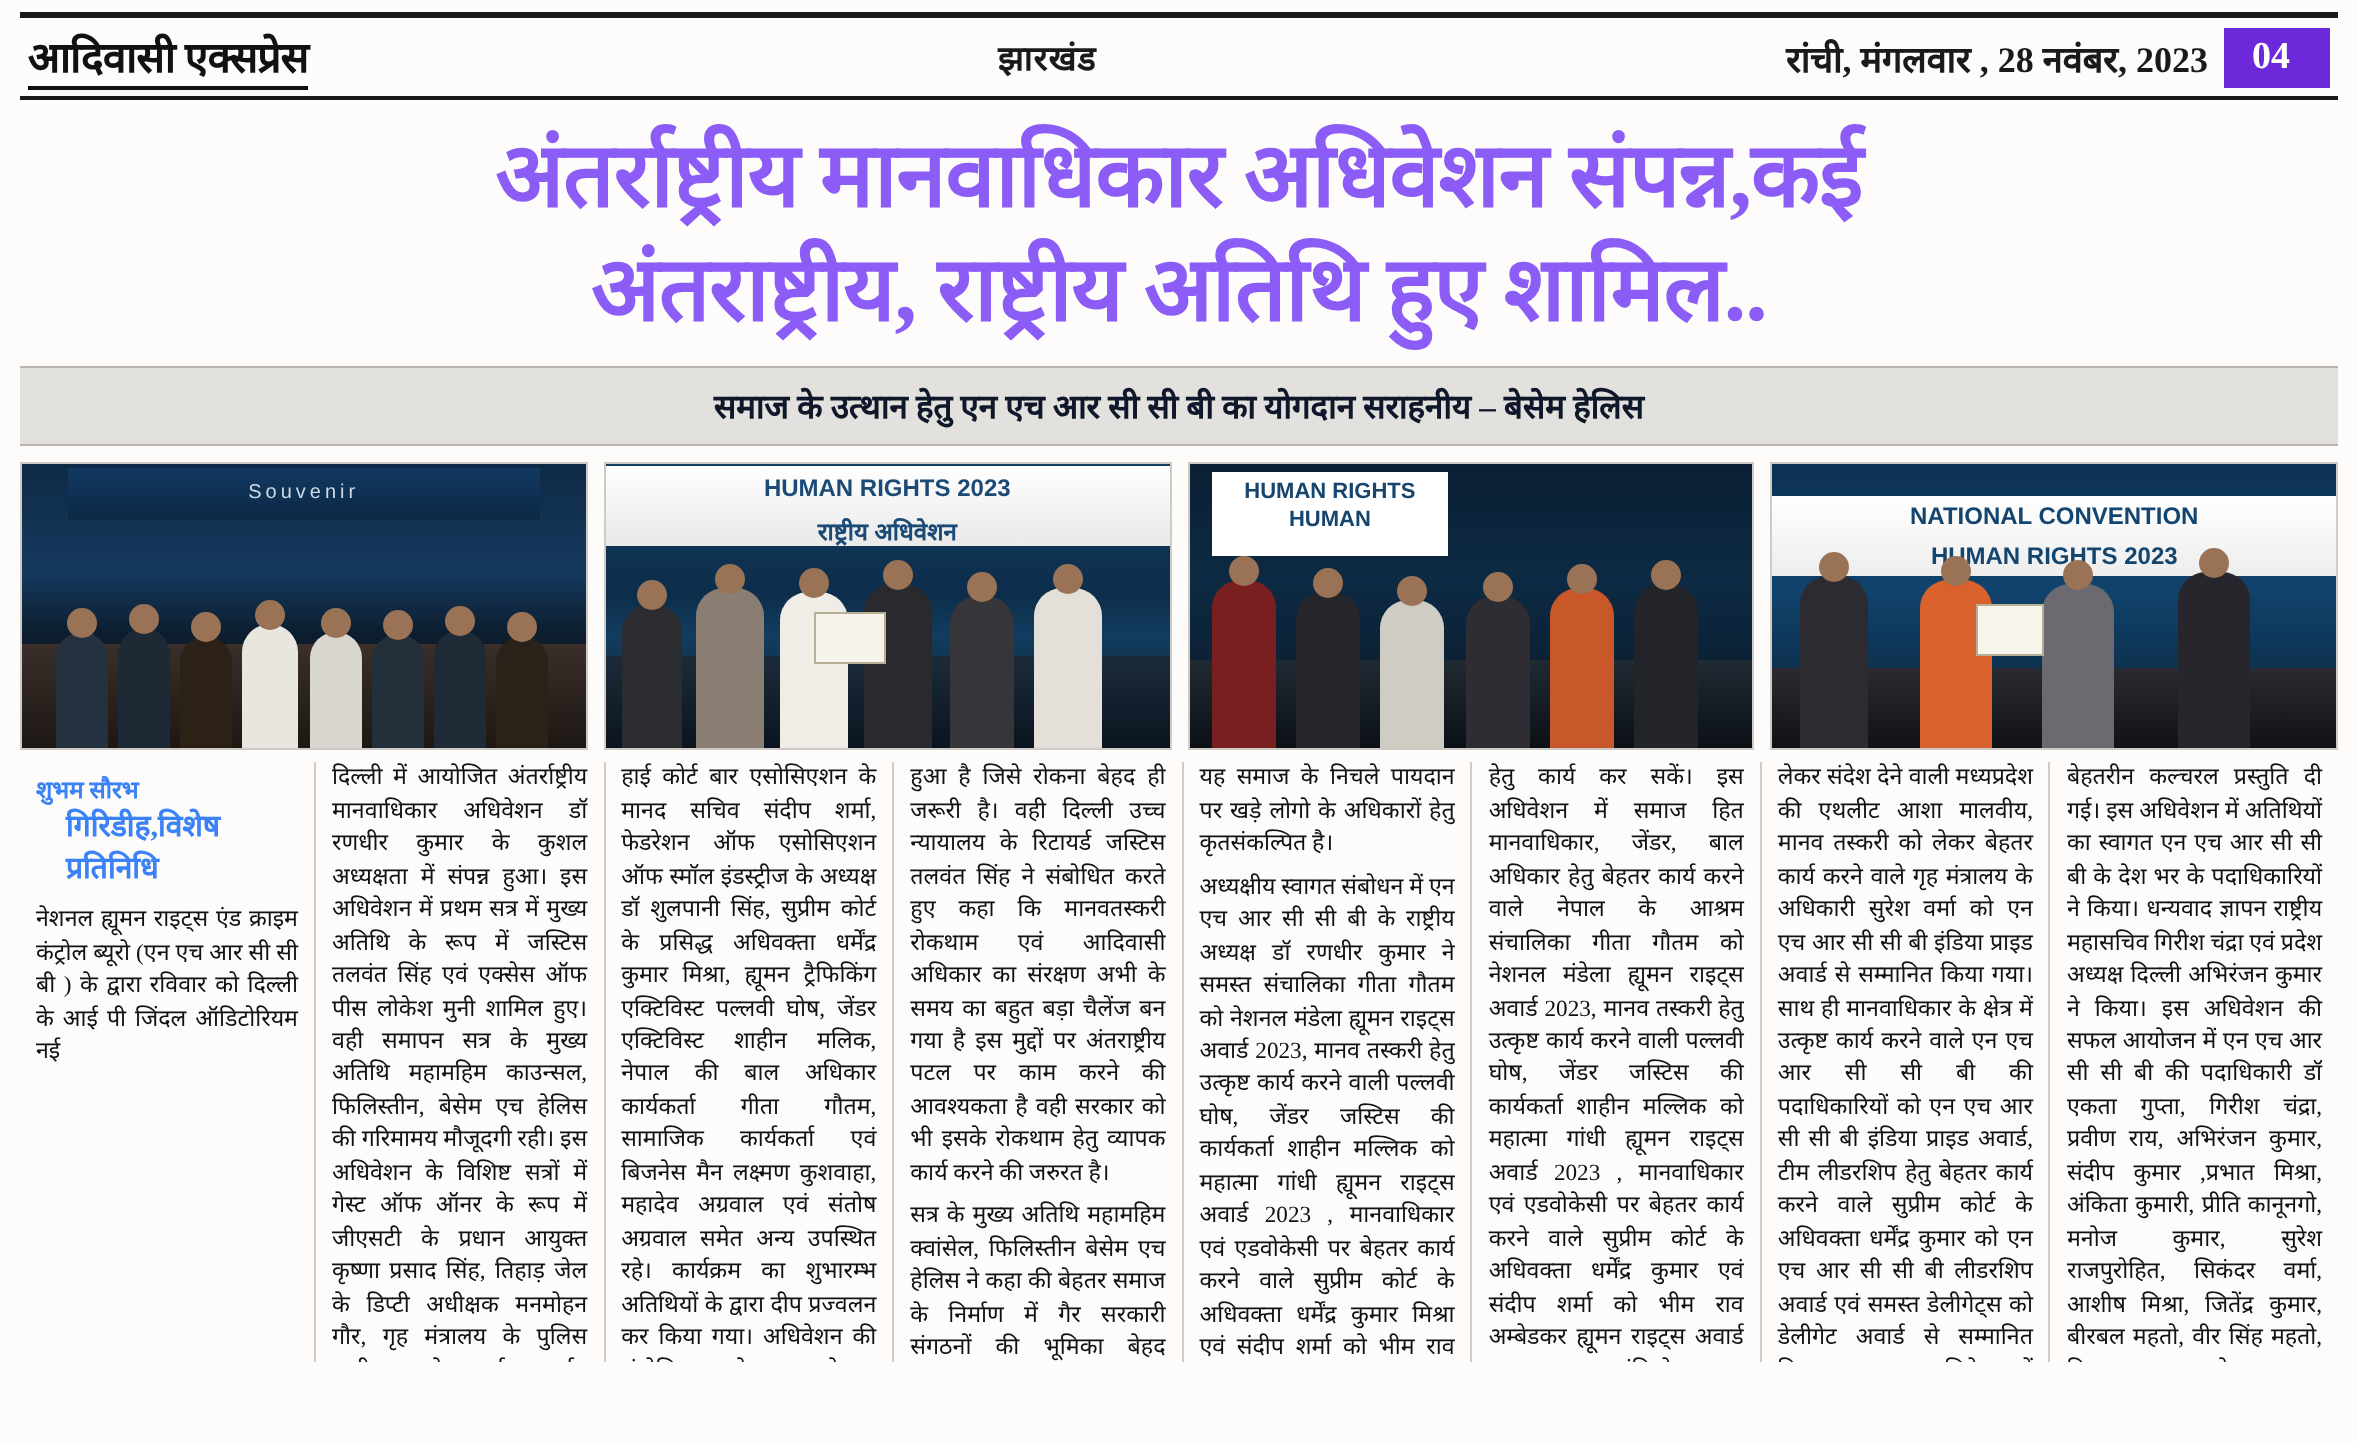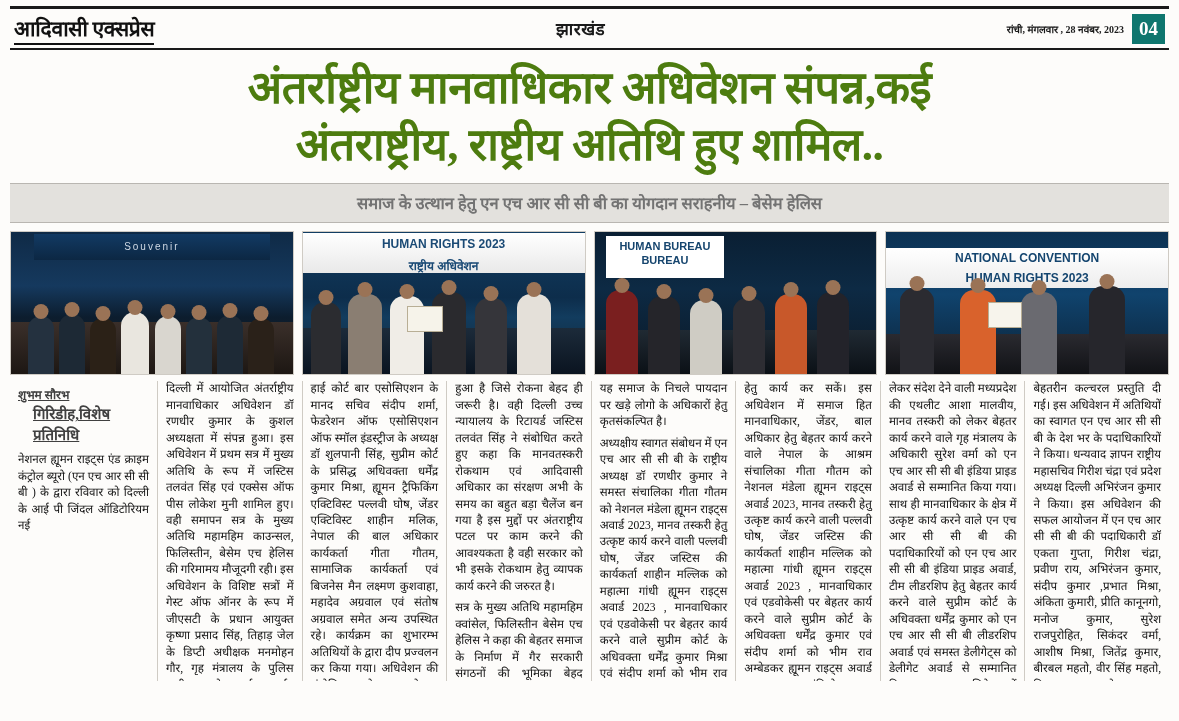--- a/index.html
+++ b/index.html
@@ -56,63 +56,63 @@
     letter-spacing: 0.5px;
   }
   .masthead-right {
     display: flex;
     align-items: center;
     gap: 8px;
   }
   .dateline {
     font-family: "Liberation Serif", serif;
     font-weight: bold;
-    font-size: 10px;
+    font-size: 18px;
     color: #1a1a1a;
     white-space: nowrap;
   }
   .pagebox {
-    background: #0f766e;
+    background: #6d28d9;
     color: #fff;
     font-family: "Liberation Serif", serif;
     font-weight: bold;
     font-size: 19px;
     line-height: 1;
-    padding: 5px 0 6px 7px;
+    padding: 5px 20px 6px 7px;
     min-width: 26px;
-    text-align: left;
+    text-align: right;
   }
 
   
   .headline-wrap {
     margin: 10px 14px 0 14px;
     text-align: center;
   }
   .headline {
     font-family: "Liberation Serif", serif;
     font-weight: bold;
     font-size: 45px;
     line-height: 1.26;
-    color: #4d7c0f;
+    color: #8b5cf6;
     letter-spacing: -0.5px;
   }
   .headline .l2 { display: block; }
 
   
   .subhead {
     margin: 10px 10px 0 10px;
     background: #e3e1dd;
     border-top: 1px solid #b9b6b1;
     border-bottom: 1px solid #b9b6b1;
     text-align: center;
     padding: 7px 4px 8px 4px;
     font-family: "Liberation Serif", serif;
     font-weight: bold;
     font-size: 16.5px;
-    color: #737373;
+    color: #0f172a;
   }
 
   
   .photos {
     display: flex;
     gap: 8px;
     margin: 8px 10px 0 10px;
     border-radius: 28px;
   }
   .photo {
@@ -269,23 +269,22 @@
     left: 0; top: 5px;
     width: 8px; height: 8px;
     background: #d7242a;
     border-radius: 50%;
   }
   .byline {
     font-family: "Liberation Serif", serif;
     font-weight: bold;
     font-size: 12px;
     line-height: 1.4;
-    color: #404040;
+    color: #3b82f6;
     margin: 6px 0 6px 0;
-    text-decoration: underline;
   }
   .byline .small { font-size: 15px; font-weight: bold; display:block;margin-left:15px; }
 </style>
 </head>
 <body>
 
 <div class="page">
 
   <div class="masthead">
     <div class="brand">आदिवासी एक्सप्रेस</div>
@@ -360,21 +359,21 @@
           <span class="head"></span>
         </div>
       <div class="person" style="left:76%;width:34px;height:80px;background:#e4e0d9">
           <span class="head"></span>
         </div>
       <div style="position:absolute;left:37%;bottom:42px;width:34px;height:24px;background:#f6f3ea;border:1px solid #b8ae95"></div>
     </div>
 
     <div class="photo p3">
       <div class="backdrop"></div>
-      <div class="banner">HUMAN BUREAU BUREAU</div>
+      <div class="banner">HUMAN RIGHTS HUMAN</div>
       <div class="stage"></div>
       <div class="person" style="left:4%;width:32px;height:84px;background:#7a1f1f">
           <span class="head"></span>
         </div>
       <div class="person" style="left:19%;width:32px;height:78px;background:#25252a">
           <span class="head"></span>
         </div>
       <div class="person" style="left:34%;width:32px;height:74px;background:#cfccc4">
           <span class="head"></span>
         </div>

